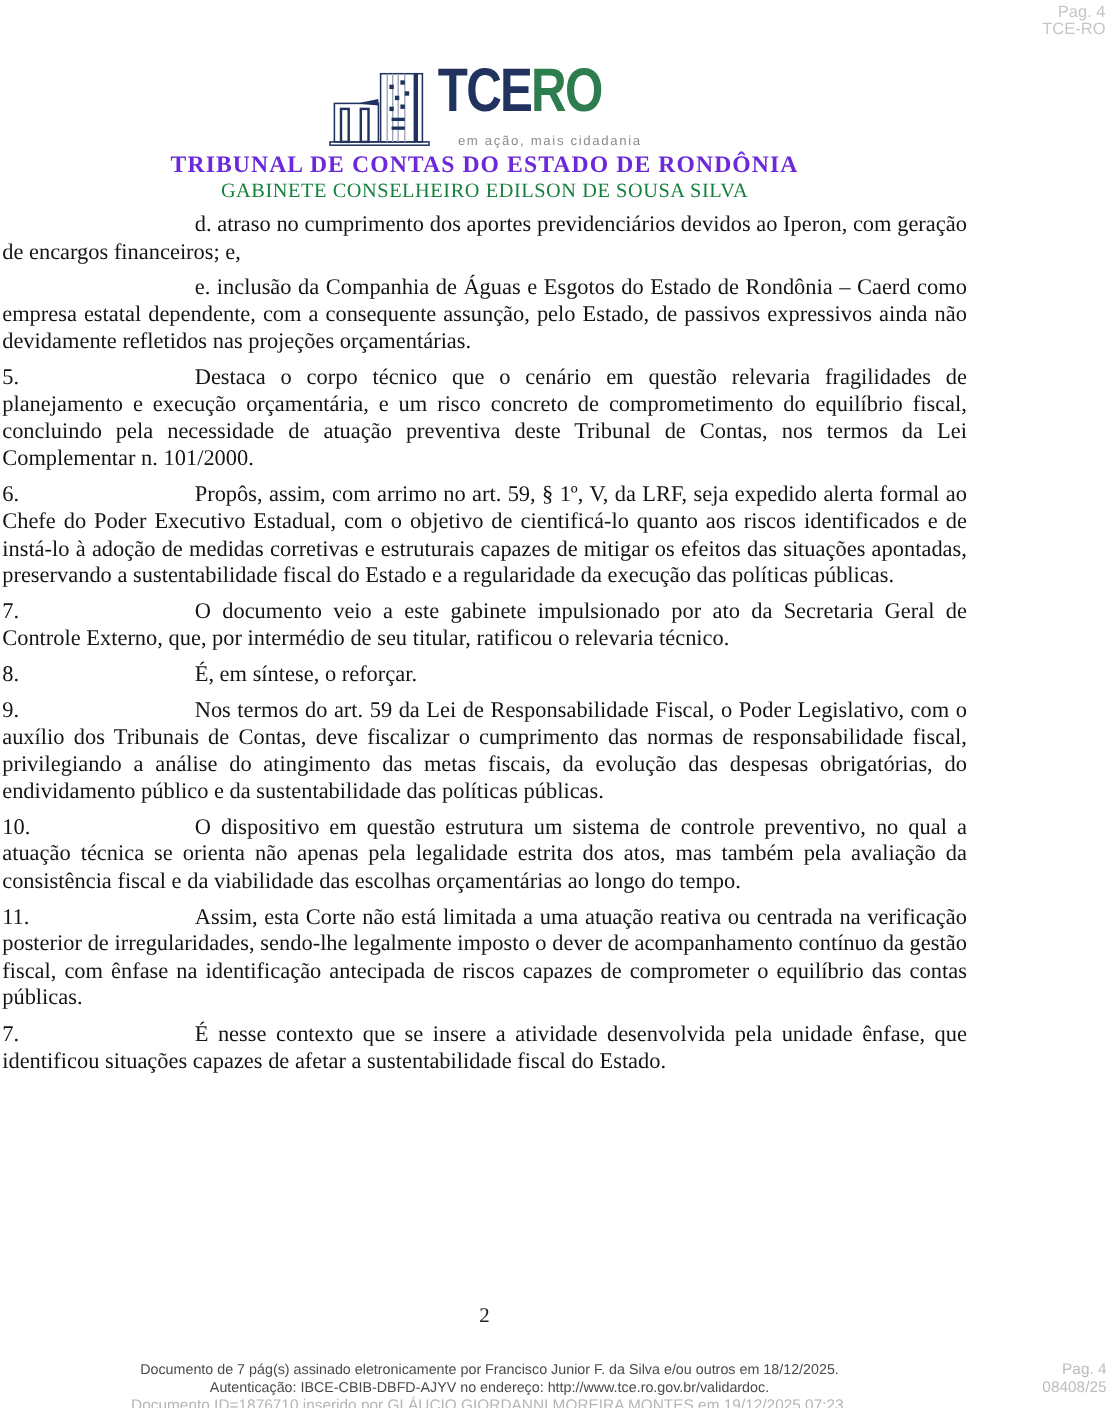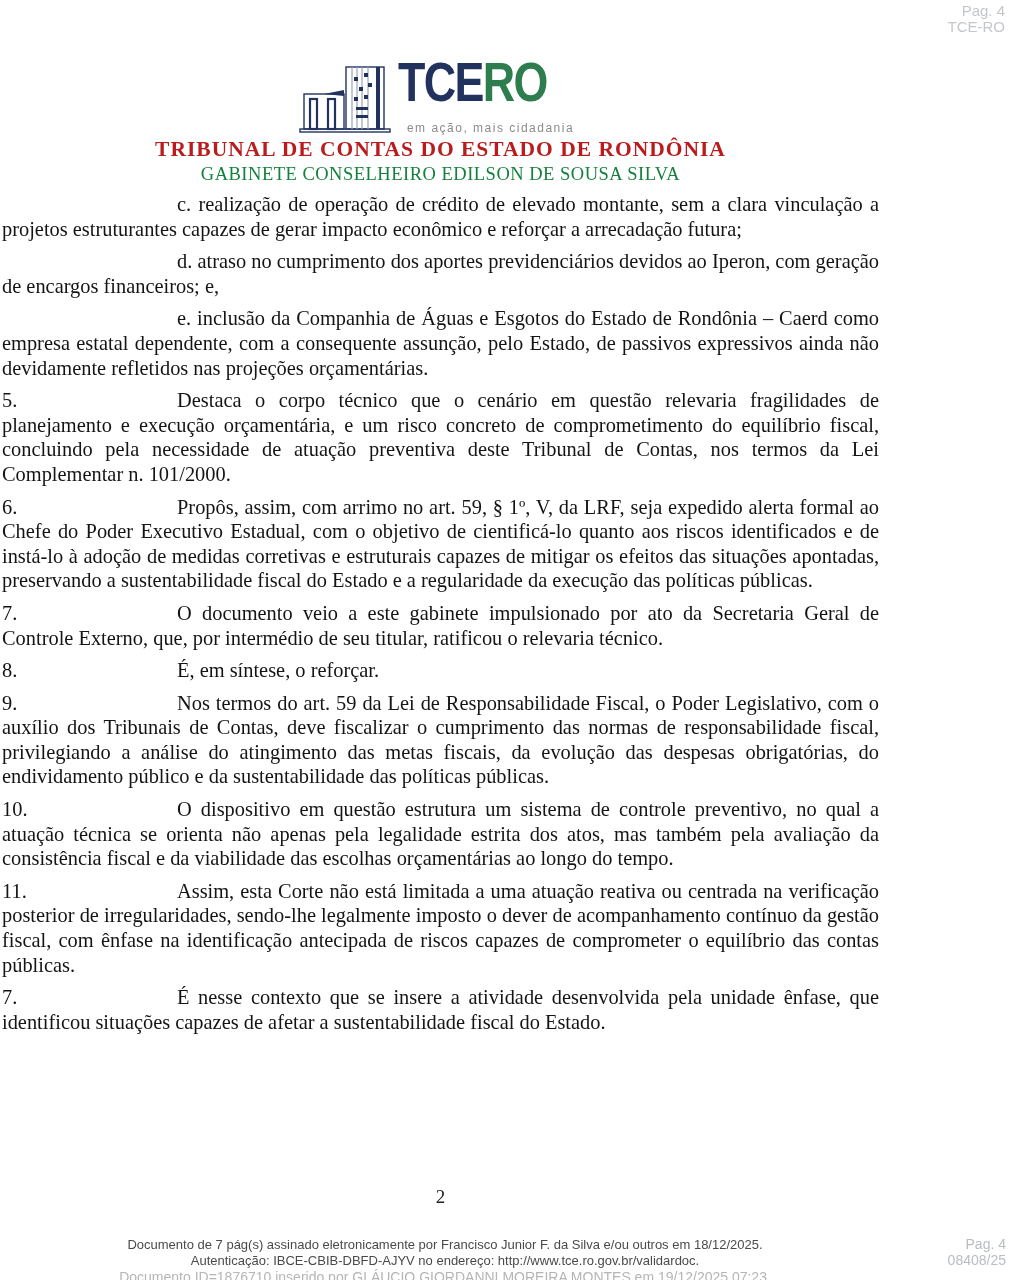--- a/index.html
+++ b/index.html
@@ -29,21 +29,21 @@
     position: absolute;
     top: 58px;
     left: 2px;
     width: 877px;
     display: flex;
     justify-content: center;
     align-items: flex-end;
     gap: 6px;
   }
   .logo-building { width: 94px; height: 74px; }
-  .logo-textcol { display: flex; flex-direction: column; align-items: center; padding-bottom: 2px; }
+  .logo-textcol { display: flex; flex-direction: column; align-items: flex-end; padding-bottom: 2px; }
   .logo-word {
     font-family: "Liberation Sans", sans-serif;
     font-weight: bold;
     font-size: 56px;
     line-height: 48px;
     letter-spacing: -2px;
     transform: scaleX(0.8);
     transform-origin: left bottom;
     white-space: nowrap;
   }
@@ -62,21 +62,21 @@
     position: absolute;
     top: 137px;
     left: 2px;
     width: 877px;
     text-align: center;
   }
   .doc-title {
     font-weight: bold;
     font-size: 21.5px;
     letter-spacing: 1px;
-    color: #b91c1c;
+    color: #6d28d9;
     white-space: nowrap;
   }
   .doc-subtitle {
     font-size: 18.5px;
     letter-spacing: 0.5px;
     color: #15803d;
     margin-top: 2px;
     white-space: nowrap;
   }
   
@@ -183,24 +183,20 @@
       <div class="logo-tagline">em ação, mais cidadania</div>
     </div>
   </div>
 
   <div class="doc-header">
     <div class="doc-title">TRIBUNAL DE CONTAS DO ESTADO DE RONDÔNIA</div>
     <div class="doc-subtitle">GABINETE CONSELHEIRO EDILSON DE SOUSA SILVA</div>
   </div>
 
   <div class="doc-body" id="body-container">
-    <p class="para">
-      
-      <span class="para-text">c. realização de operação de crédito de elevado montante, sem a clara vinculação a projetos estruturantes capazes de gerar impacto econômico e reforçar a arrecadação futura;</span>
-    </p>
 
     <p class="para">
       
       <span class="para-text">d. atraso no cumprimento dos aportes previdenciários devidos ao Iperon, com geração de encargos financeiros; e,</span>
     </p>
 
     <p class="para">
       
       <span class="para-text">e. inclusão da Companhia de Águas e Esgotos do Estado de Rondônia – Caerd como empresa estatal dependente, com a consequente assunção, pelo Estado, de passivos expressivos ainda não devidamente refletidos nas projeções orçamentárias.</span>
     </p>

